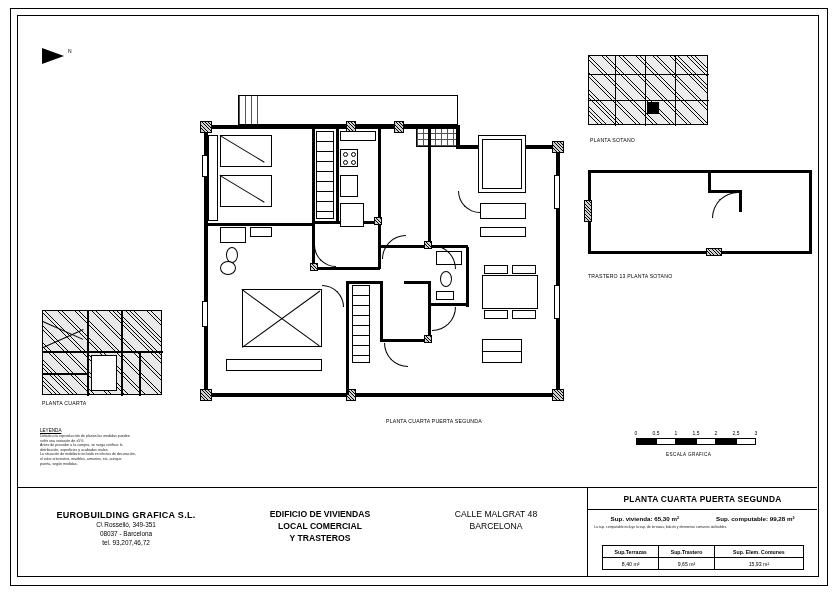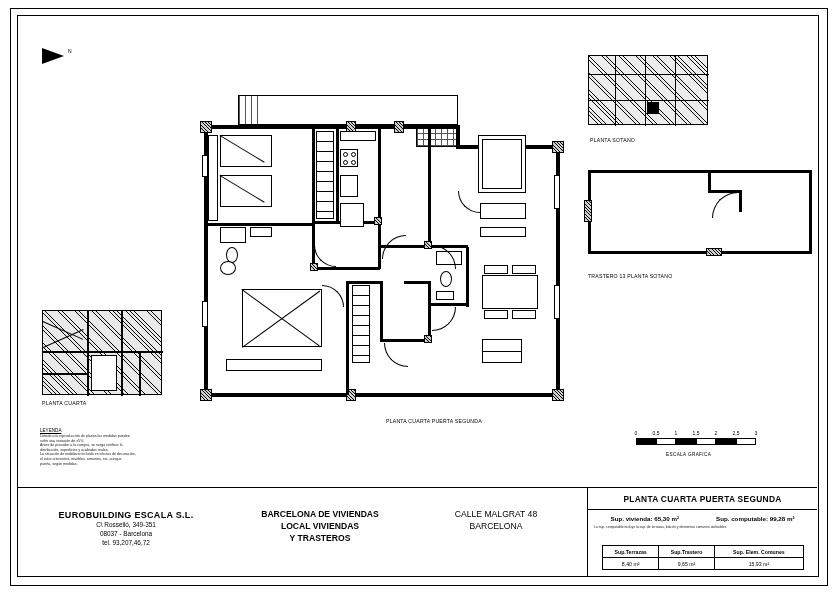--- a/index.html
+++ b/index.html
@@ -467,30 +467,30 @@
       <div class="num" style="left:80px;">2</div>
       <div class="num" style="left:100px;">2,5</div>
       <div class="num" style="left:120px;">3</div>
     </div>
     <div class="scale-caption">ESCALA GRAFICA</div>
   </div>
 
   <div id="title-block">
 
     <div class="tb-cell" id="tb-company">
-      <div class="company-name">EUROBUILDING ESCALA S.L.</div>
+      <div class="company-name">EUROBUILDING GRAFICA S.L.</div>
       <div class="company-line">C\ Rosselló, 349-351</div>
       <div class="company-line">08037 - Barcelona</div>
       <div class="company-line">tel. 93,207,46,72</div>
     </div>
 
     <div class="tb-cell" id="tb-building">
       <div class="building-block">
-        <div class="building-line">BARCELONA DE VIVIENDAS</div>
-        <div class="building-line">LOCAL VIVIENDAS</div>
+        <div class="building-line">EDIFICIO DE VIVIENDAS</div>
+        <div class="building-line">LOCAL COMERCIAL</div>
         <div class="building-line">Y TRASTEROS</div>
       </div>
     </div>
 
     <div class="tb-cell" id="tb-address">
       <div class="address-block">
         <div class="address-line">CALLE MALGRAT 48</div>
         <div class="address-line">BARCELONA</div>
       </div>
     </div>

